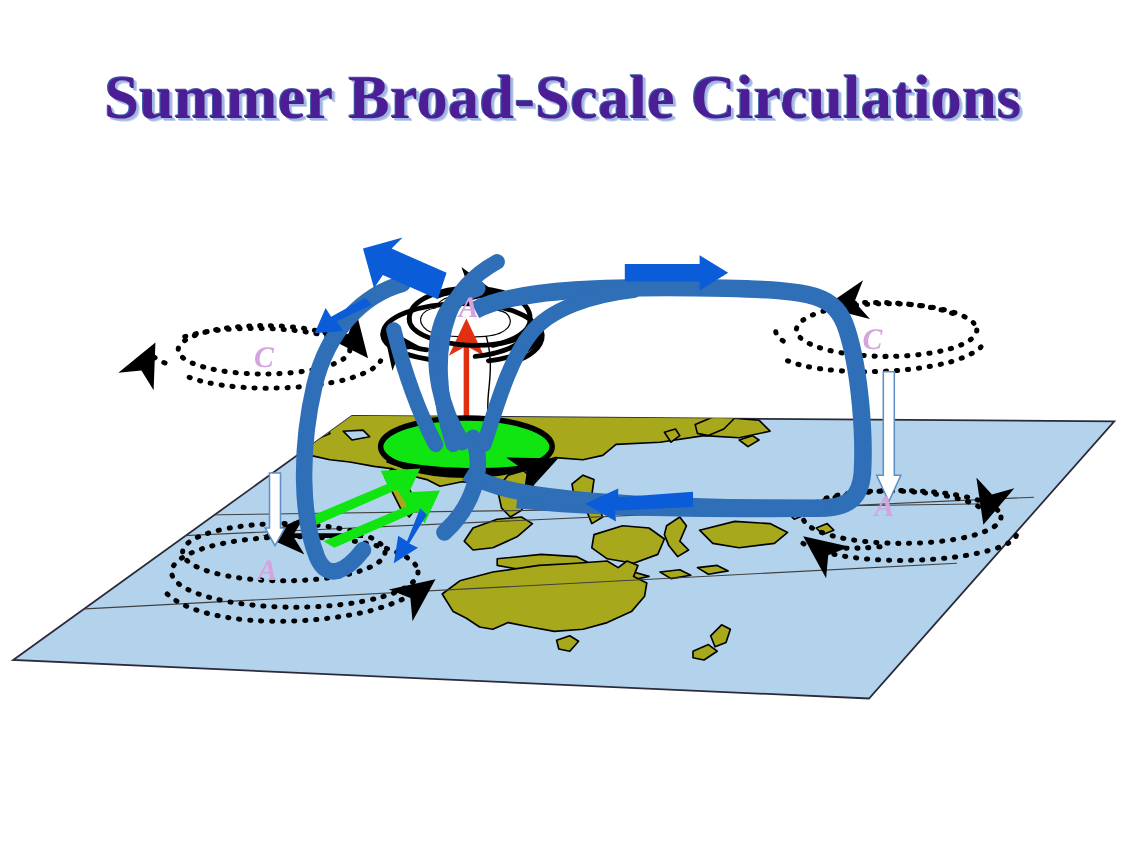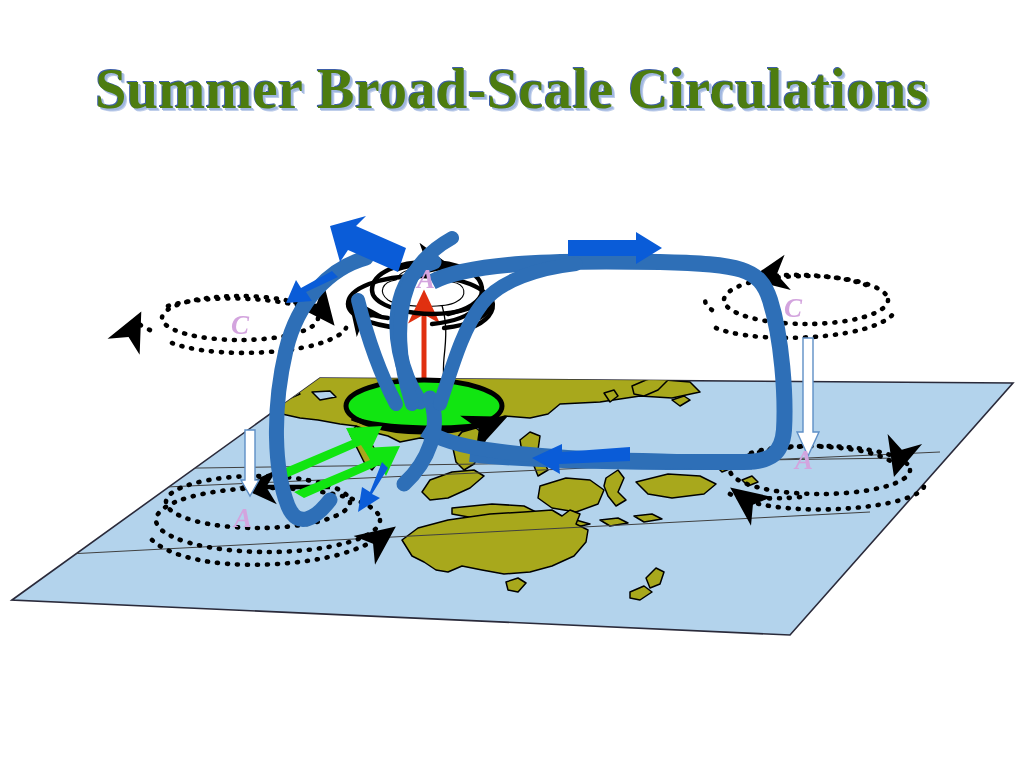--- a/index.html
+++ b/index.html
@@ -30,21 +30,21 @@
     text-align: center;
     pointer-events: none;
   }
   #page-title {
     display: inline-block;
     font-family: "Liberation Serif", "DejaVu Serif", serif;
     font-weight: bold;
     font-size: 56px;
     line-height: 1.05;
     letter-spacing: 0.5px;
-    color: #4d7c0f;
+    color: #4c1d95;
     text-shadow:
        2px  2px 0 #9FB6E0,
        3px  3px 0 #BFCEEA,
       -1px -1px 0 #3E5FA8;
     white-space: nowrap;
   }
   
   #figure {
     position: absolute;
     left: 0;

